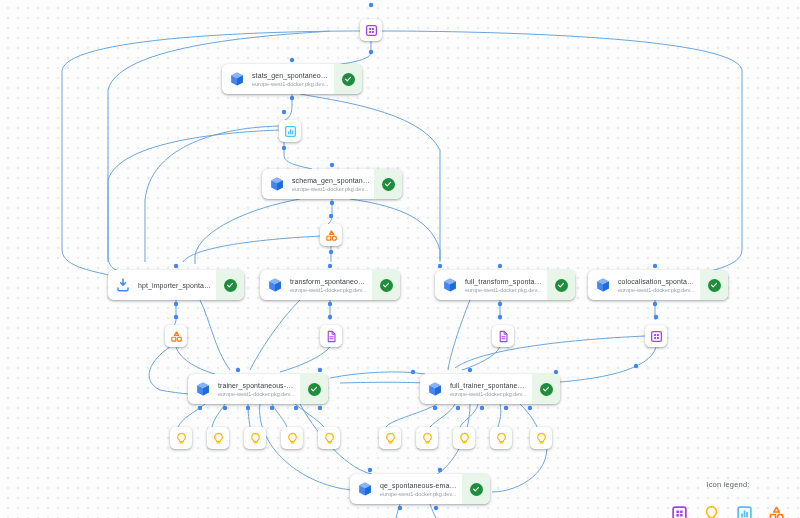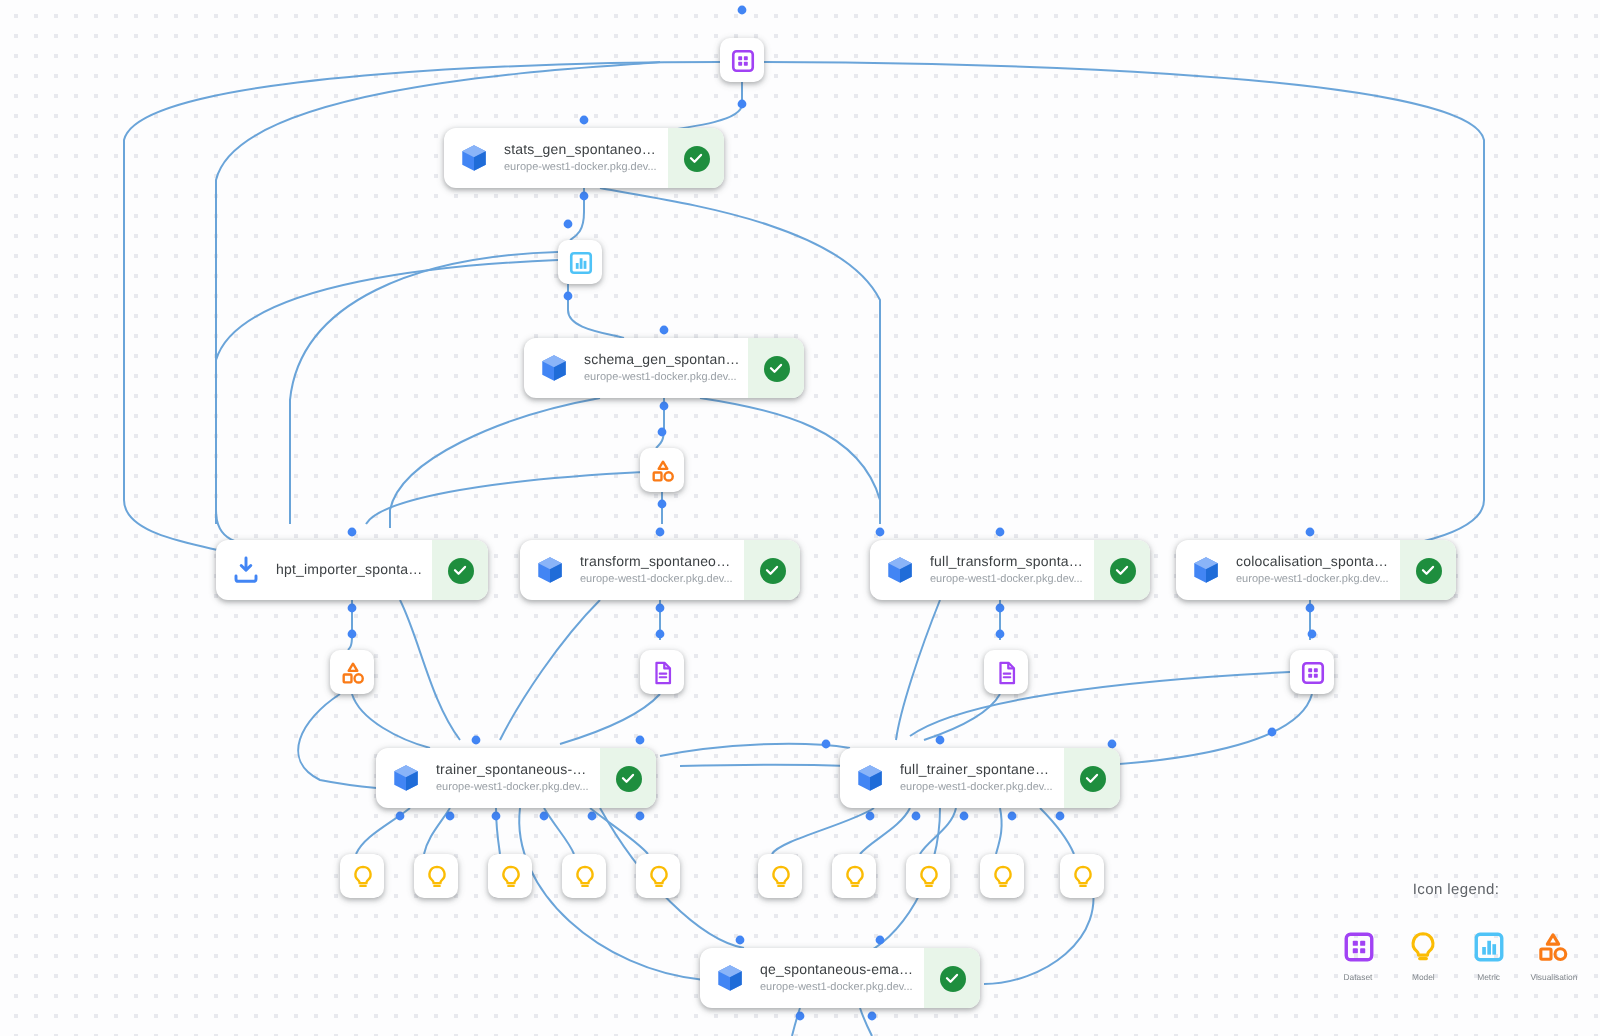--- a/index.html
+++ b/index.html
@@ -71,20 +71,21 @@
   }
   .art svg{display:block;}
 
   
   #legend{
     position:absolute;left:660px;top:440px;width:136px;height:70px;
   }
   #legend .lg-title{
     text-align:center;font-size:7.5px;color:#5f6368;
     letter-spacing:.2px;
+    margin-top:40px;
   }
   #legend .lg-items{
     display:flex;justify-content:space-between;
     margin-top:14px;padding:0 4px;
   }
   #legend .lg-item{
     width:30px;display:flex;flex-direction:column;align-items:center;
   }
   #legend .lg-ic{height:20px;display:flex;align-items:center;justify-content:center;}
   #legend .lg-lab{

